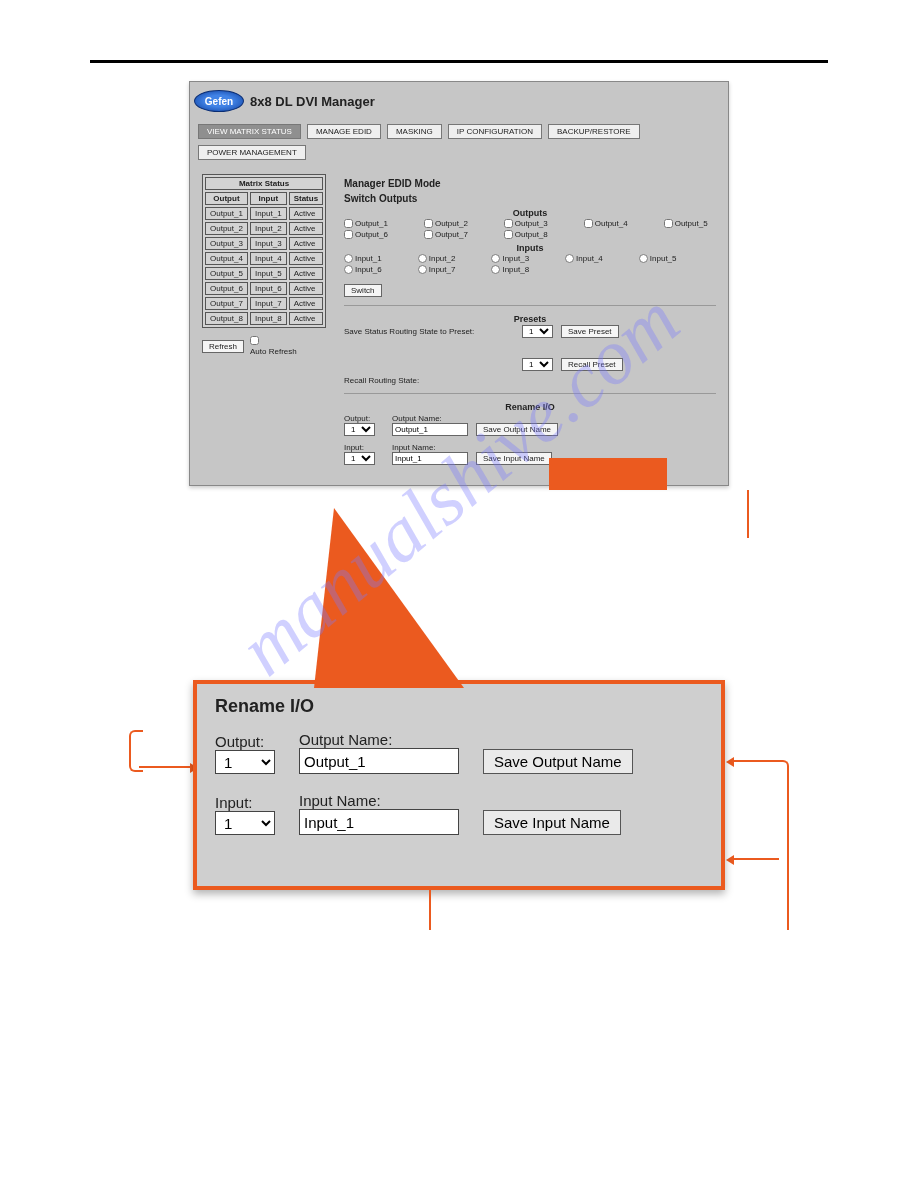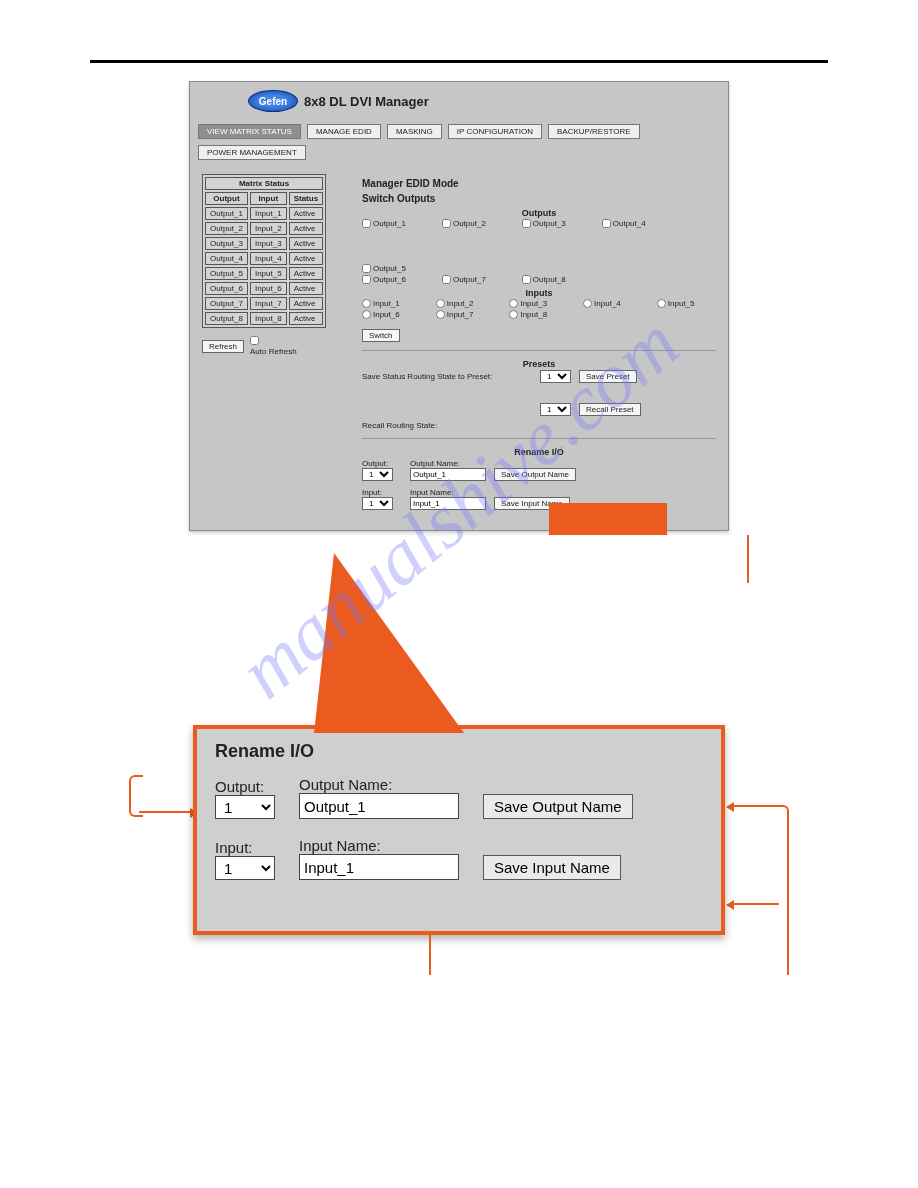--- a/index.html
+++ b/index.html
@@ -1,27 +1,27 @@
 <!DOCTYPE html>
 <html><head>
 <meta charset="utf-8">
 <style>
   html,body{margin:0;padding:0;background:#fff;font-family:Arial,Helvetica,sans-serif;color:#000;}
   .page{width:918px;box-sizing:border-box;padding:60px 90px 40px 90px;position:relative;}
   .hr-top{border-top:3px solid #000;margin:0 0 18px 0;}
   
   .shot{width:538px;margin:0 auto 22px auto;background:#c6c6c6;border:1px solid #888;position:relative;font-size:8.5px;color:#222;box-shadow:0 2px 4px rgba(0,0,0,0.2);}
-  .shot .bar{display:flex;align-items:center;height:30px;padding:4px 17px;margin-left:41px;}
+  .shot .bar{display:flex;align-items:center;height:30px;padding:4px 4px;}
   .logo-wrap{display:flex;align-items:center;gap:6px;}
   .logo-shape{width:48px;height:20px;background:radial-gradient(ellipse at center,#4183e6 40%,#0d3e9e 100%);border-radius:50%/50%;border:1px solid #0a2d73;position:relative;display:flex;align-items:center;justify-content:center;color:#fff;font-weight:bold;font-size:10px;}
   .app-title{font-size:13px;font-weight:bold;}
   .tabs{display:flex;gap:6px;padding:4px 8px;flex-wrap:wrap;}
   .tab{background:#efefef;border:1px solid #777;padding:2px 8px;font-size:8px;white-space:nowrap;}
   .tab.active{background:#8f8f8f;color:#fff;}
-  .shot .body{display:flex;gap:32px;padding:10px 12px 14px 12px;}
+  .shot .body{display:flex;gap:14px;padding:10px 12px 14px 12px;}
   .matrix{border:1px solid #555;background:#d3d3d3;font-size:8px;}
   .matrix th,.matrix td{border:1px solid #555;padding:1px 4px;}
   .matrix th{background:#d3d3d3;}
   .btn{background:#f5f5f5;border:1px solid #666;padding:1px 6px;font-size:8px;display:inline-block;}
   .sec-title{font-weight:bold;font-size:10px;margin:4px 0 2px 0;}
   .sub-title{font-weight:bold;font-size:9px;margin:4px 0 1px 0;text-align:center;}
   .small{font-size:8px;}
   .chkrow{display:flex;gap:36px;flex-wrap:wrap;margin-bottom:2px;}
   .chkrow label{display:flex;align-items:center;gap:2px;white-space:nowrap;}
   input[type=checkbox],input[type=radio]{width:9px;height:9px;margin:0;}

